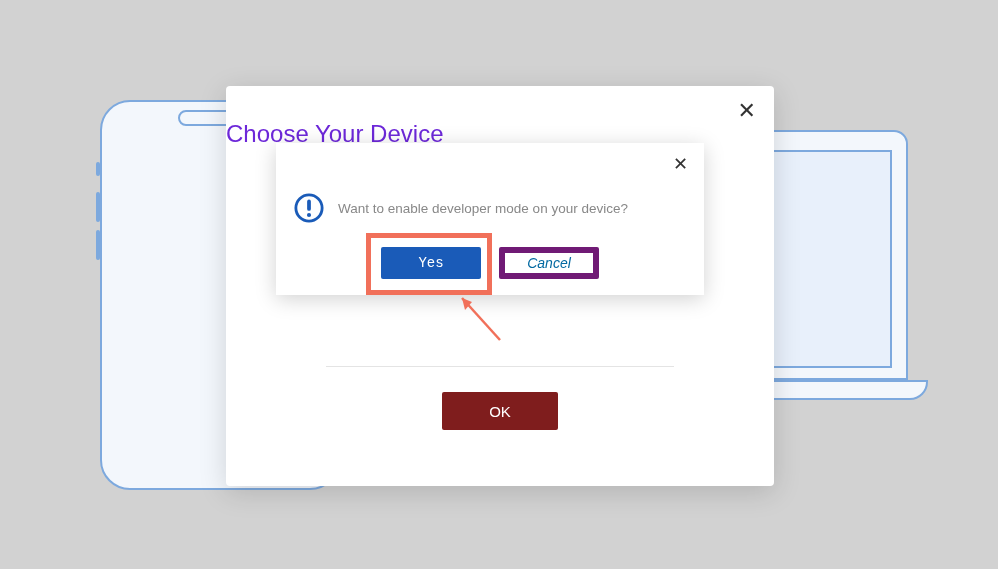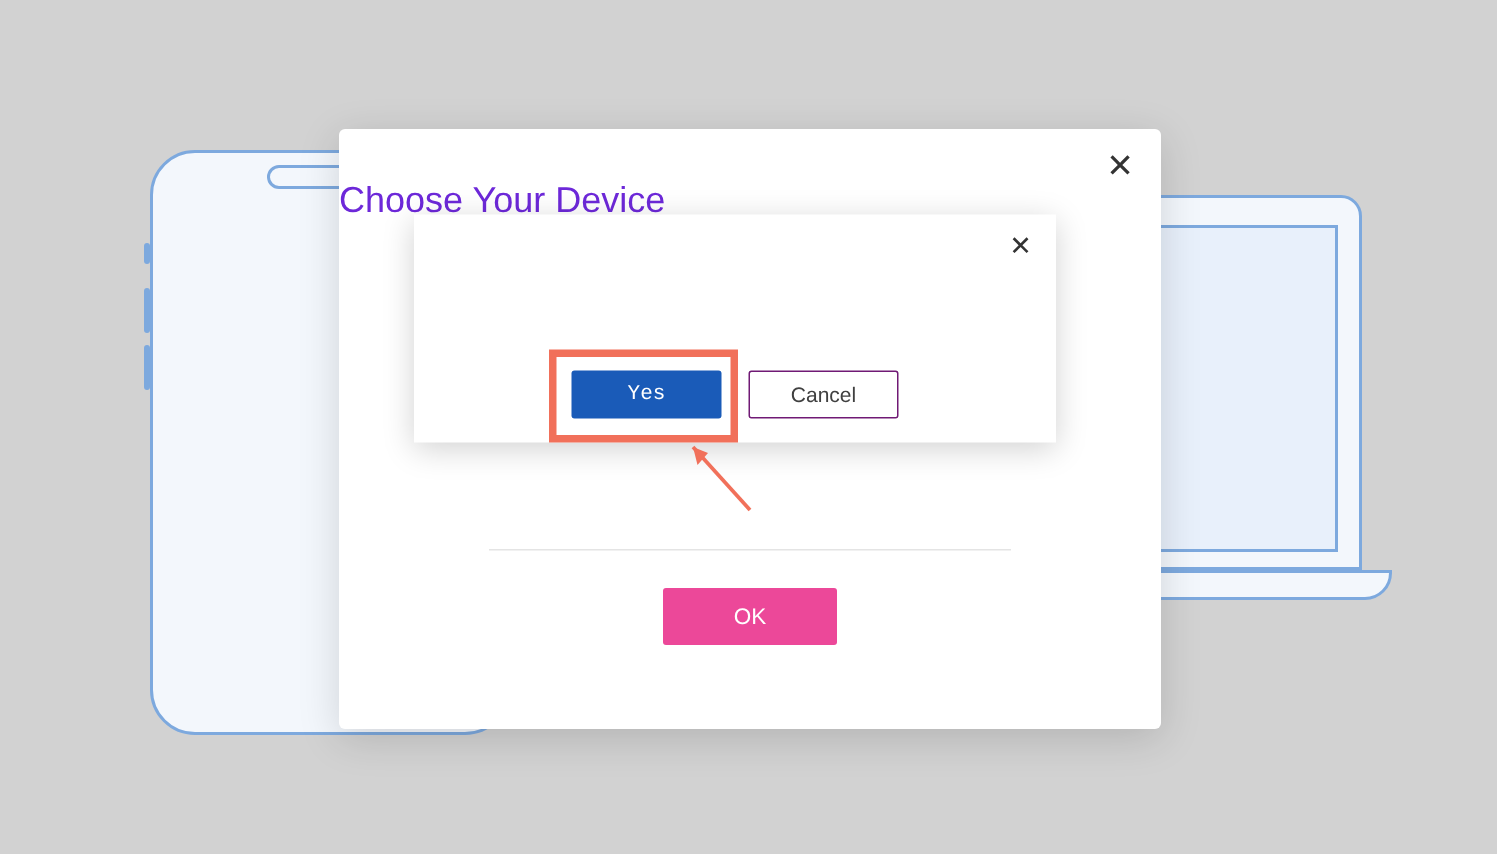--- a/index.html
+++ b/index.html
@@ -109,21 +109,21 @@
       height: 1px;
       background: #e4e4e4;
     }
     .ok-btn {
       position: absolute;
       left: 50%;
       transform: translateX(-50%);
       top: 306px;
       width: 116px;
       height: 38px;
-      background: #ec4899;
+      background: #7f1d1d;
       color: #fff;
       border: none;
       font-size: 15px;
       border-radius: 2px;
       cursor: pointer;
     }
     .confirm-dialog {
       position: absolute;
       left: 276px;
       top: 143px;
@@ -175,25 +175,26 @@
       border: none;
       font-size: 14px;
       border-radius: 2px;
       cursor: pointer;
       font-family: Liberation Mono, monospace;
     }
     .btn-cancel {
       width: 100px;
       height: 32px;
       background: #fff;
-      color: #404040;
-      border: 1px solid #701a75;
+      color: #0369a1;
+      border: 6px solid #701a75;
       font-size: 14px;
       border-radius: 2px;
       cursor: pointer;
+      font-style: italic;
     }
     .highlight-box {
       position: absolute;
       left: 366px;
       top: 233px;
       width: 126px;
       height: 62px;
       border: 5px solid #f1705a;
       pointer-events: none;
     }
@@ -221,20 +222,28 @@
 
 <div class="modal-main">
   <button class="close-x">✕</button>
   <h2 class="modal-title">Choose Your Device</h2>
   <div class="divider"></div>
   <button class="ok-btn">OK</button>
 </div>
 
 <div class="confirm-dialog">
   <button class="close-x">✕</button>
+  <div class="confirm-body">
+    <svg class="exclaim-icon" viewBox="0 0 32 32">
+      <circle cx="16" cy="16" r="14" fill="none" stroke="#1a5bb8" stroke-width="3"></circle>
+      <rect x="14" y="7" width="4" height="12" rx="2" fill="#1a5bb8"></rect>
+      <circle cx="16" cy="23.5" r="2.2" fill="#1a5bb8"></circle>
+    </svg>
+    <span class="confirm-text">Want to enable developer mode on your device?</span>
+  </div>
   <div class="confirm-actions">
     <button class="btn-yes">Yes</button>
     <button class="btn-cancel">Cancel</button>
   </div>
 </div>
 
 <div class="highlight-box"></div>
 <svg class="arrow" viewBox="0 0 60 60">
   <line x1="50" y1="50" x2="12" y2="8" stroke="#f1705a" stroke-width="2.5"></line>
   <polygon points="12,8 22,12 15,20" fill="#f1705a"></polygon>

